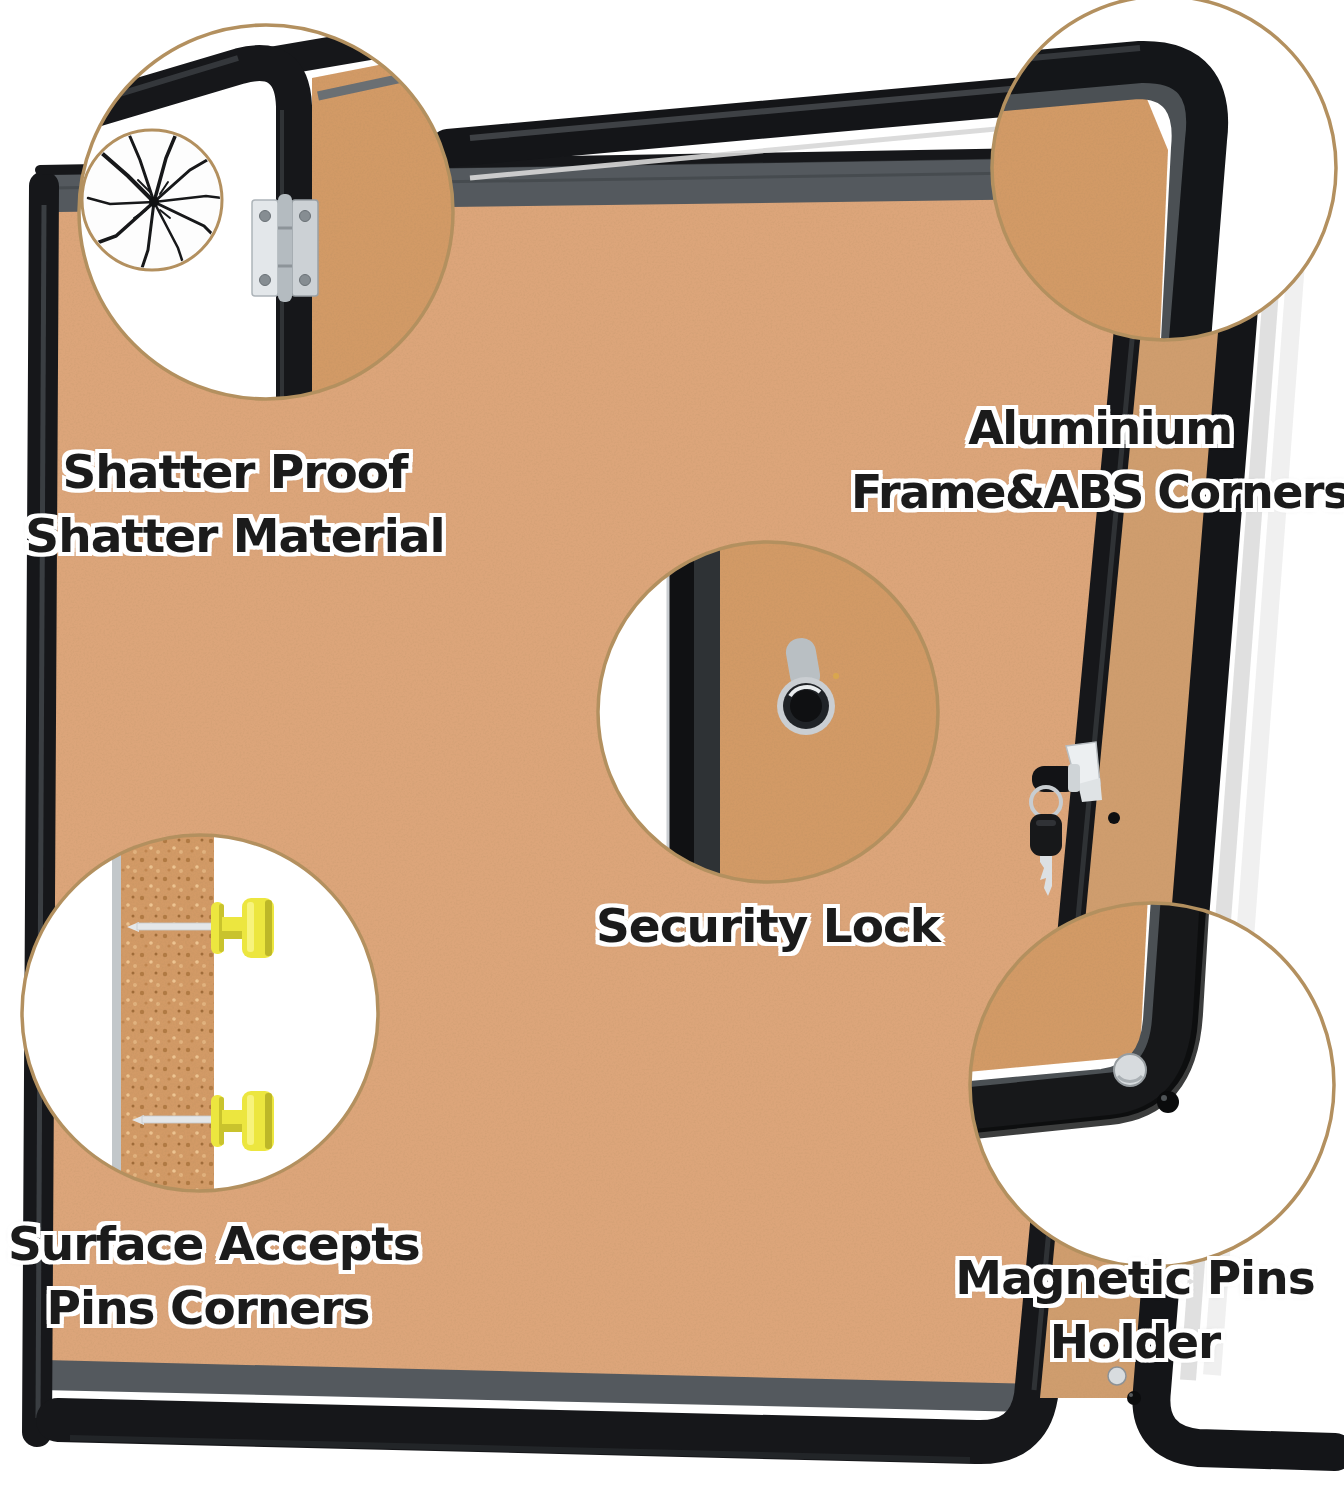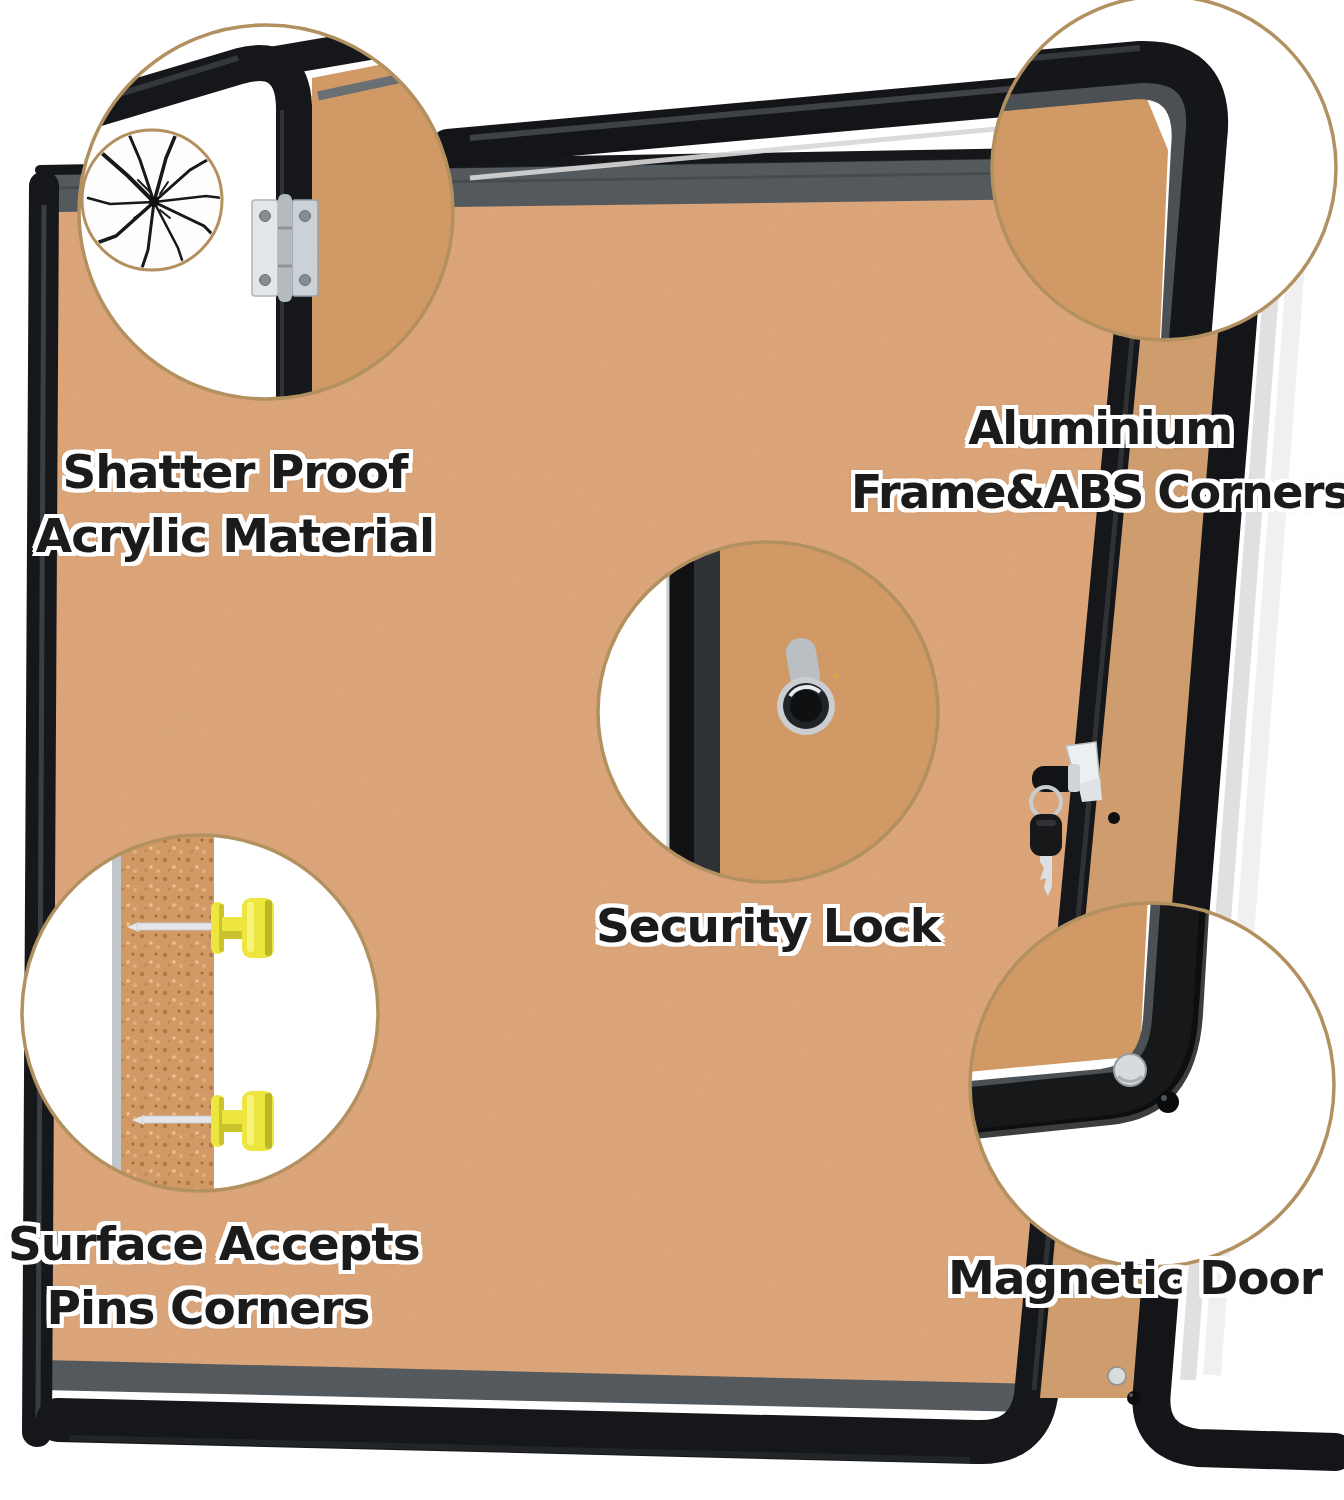--- a/index.html
+++ b/index.html
@@ -255,32 +255,33 @@
         <circle cx="1164" cy="1098" r="3" fill="#4e5356"></circle>
       </g>
     </g>
     <circle cx="1152" cy="1085" r="182" fill="none" stroke="#b3905f" stroke-width="3.5"></circle>
   </g>
 </svg>
 </div>
 
 <div class="label" id="label-shatter">
   <div>Shatter Proof</div>
-  <div>Acrylic Material</div>
+  <div>Shatter Material</div>
 </div>
 
 <div class="label" id="label-aluminium">
   <div>Aluminium</div>
   <div>Frame&amp;ABS Corners</div>
 </div>
 
 <div class="label" id="label-security">
   <div>Security Lock</div>
 </div>
 
 <div class="label" id="label-pins">
   <div>Surface Accepts</div>
   <div>Pins Corners</div>
 </div>
 
 <div class="label" id="label-magnetic">
-  <div>Magnetic Door</div>
+  <div>Magnetic Pins</div>
+  <div>Holder</div>
 </div>
 
 </body></html>

